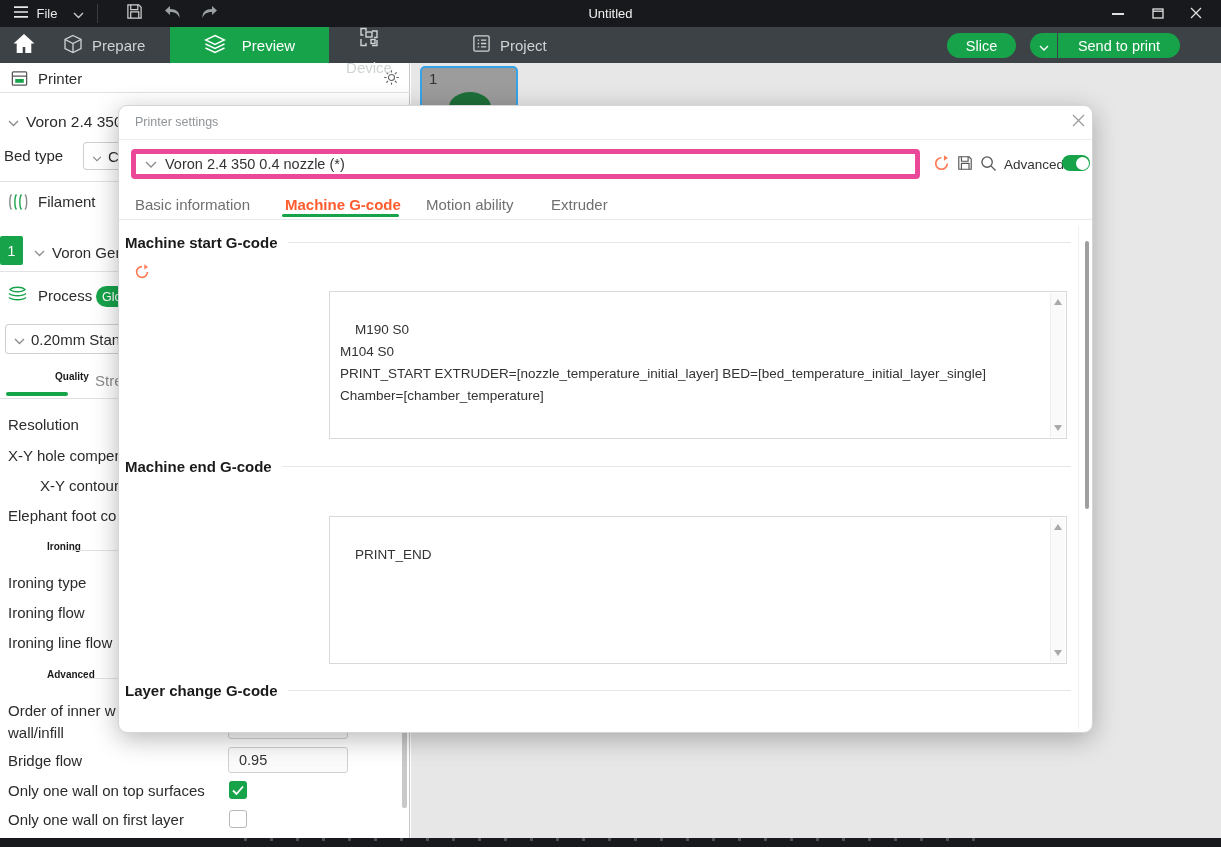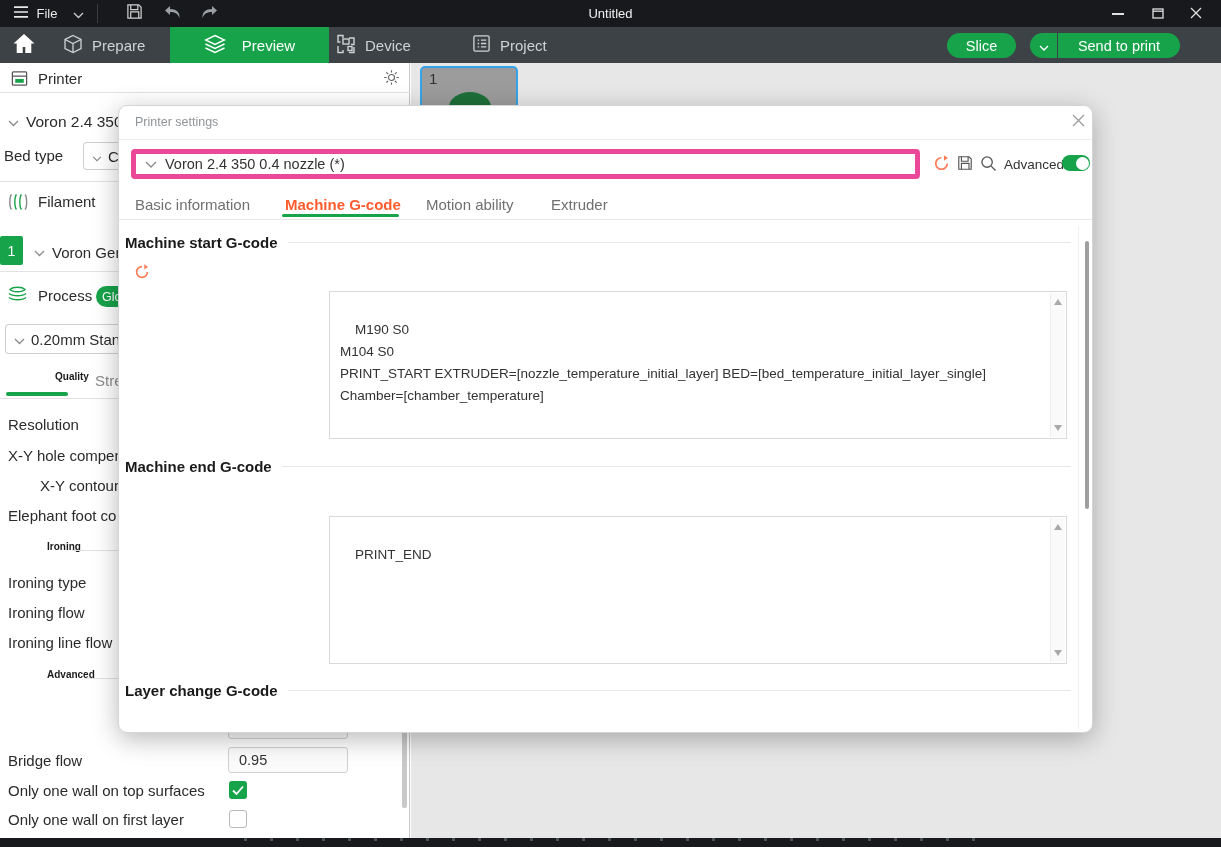--- a/index.html
+++ b/index.html
@@ -124,21 +124,21 @@
         </svg></span>
     <span>Prepare</span>
   </div>
   <div class="nav-tab active" style="left:170px; width:159px; gap:16px;">
     <span><svg width="22" height="20" viewBox="0 0 22 20" fill="none" stroke="#ffffff" stroke-width="1.4">
           <path d="M11 1.5 20.5 6 11 10.5 1.5 6z"></path>
           <path d="M1.5 10l9.5 4.5L20.5 10M1.5 14l9.5 4.5L20.5 14"></path>
         </svg></span>
     <span>Preview</span>
   </div>
-  <div class="nav-tab" style="left:336px; width:90px;">
+  <div class="nav-tab" style="left:324px; width:90px;flex-direction:column;">
     <span><svg width="20" height="20" viewBox="0 0 20 20" fill="none" stroke="#cfd3d4" stroke-width="1.4">
           <path d="M7 4V1.5h-5V8H4.5M13 4h5v6.5h-3"></path>
           <rect x="7" y="5" width="6" height="5"></rect>
           <path d="M2 12v6.5h5V16M18 13v5.5h-5"></path>
           <rect x="12" y="12.5" width="4" height="4"></rect>
         </svg></span>
     <span>Device</span>
   </div>
   <div class="nav-tab" style="left:472px; width:90px;">
     <span><svg width="19" height="19" viewBox="0 0 20 20" fill="none" stroke="#cfd3d4" stroke-width="1.4">
@@ -244,20 +244,22 @@
 
   <span class="abs sechead" style="left:0;top:478px;">Ironing</span>
   <div class="hline" style="left:72px;top:487px;width:47px;"></div>
   <span class="abs lbl" style="left:8px;top:511px;">Ironing type</span>
   <span class="abs lbl" style="left:8px;top:541px;">Ironing flow</span>
   <span class="abs lbl" style="left:8px;top:571px;">Ironing line flow</span>
 
   <span class="abs sechead" style="left:0;top:606px;">Advanced</span>
   <div class="hline" style="left:84px;top:615px;width:35px;"></div>
 
+  <span class="abs lbl" style="left:8px;top:637px;white-space:pre-wrap;line-height:22px;">Order of inner w
+wall/infill</span>
   <div class="inputbox" style="left:228px;top:650px;width:120px;height:26px;"></div>
 
   <span class="abs lbl" style="left:8px;top:689px;">Bridge flow</span>
   <div class="inputbox" style="left:228px;top:684px;width:120px;height:26px;">
       <span>0.95</span>
     </div>
 
   <span class="abs lbl" style="left:8px;top:719px;">Only one wall on top surfaces</span>
   <div class="cbx on" style="left:229px;top:718px;">
     <svg width="18" height="18" viewBox="0 0 18 18">

